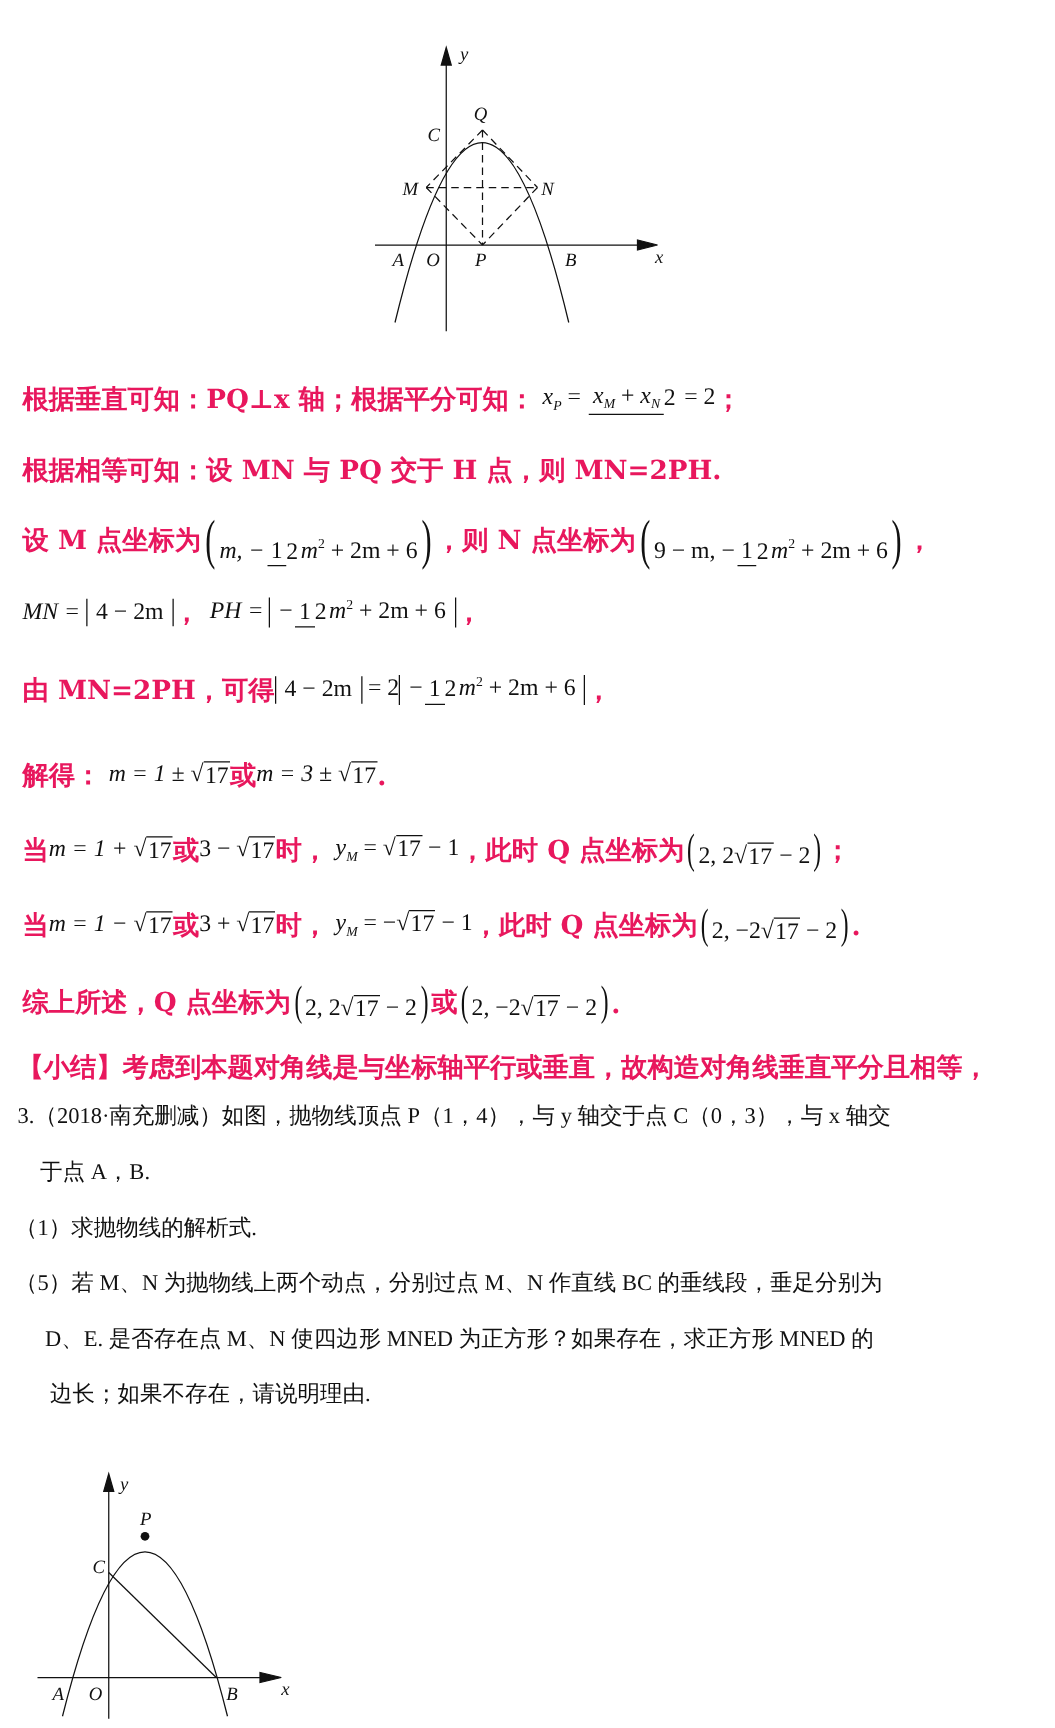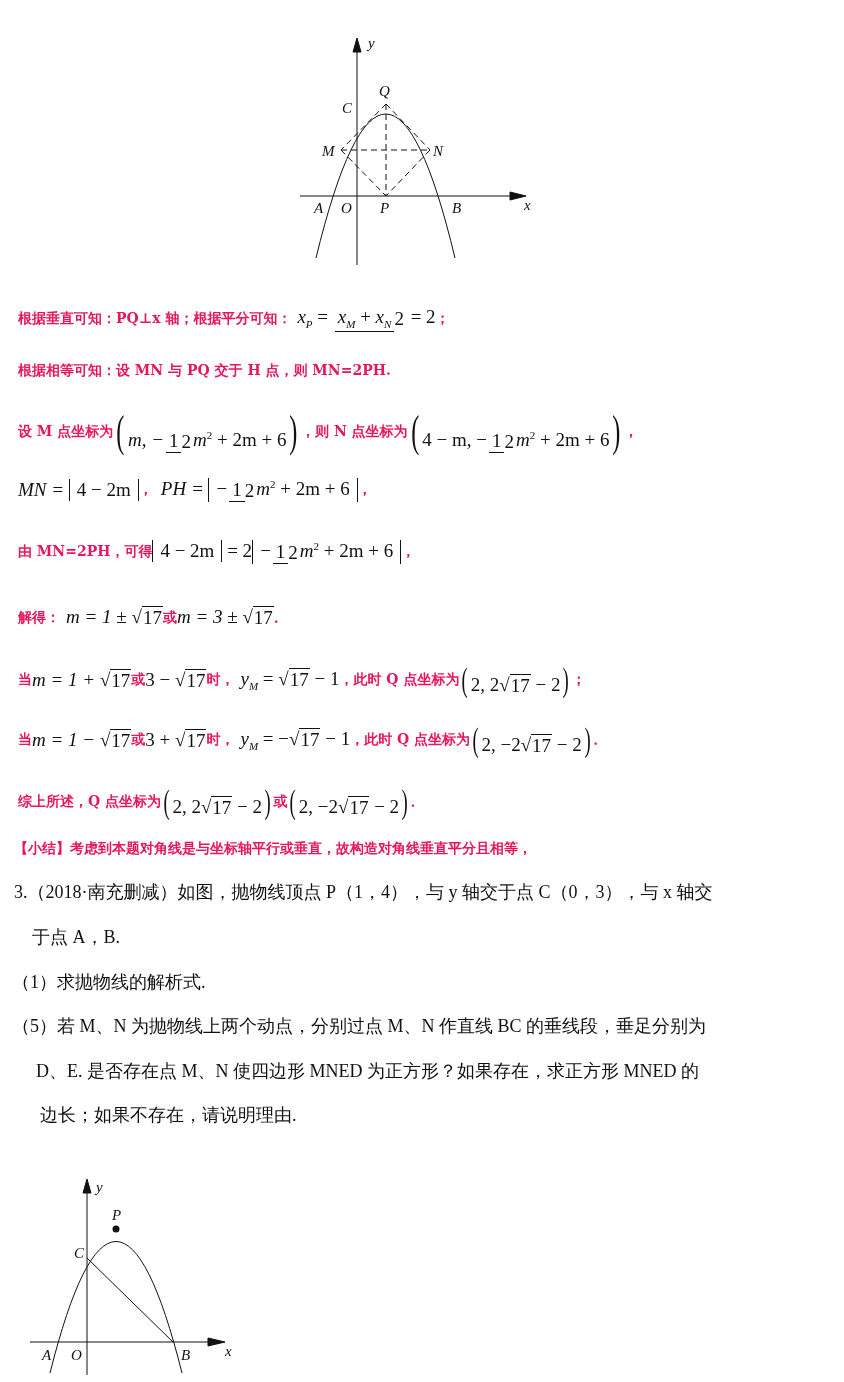--- a/index.html
+++ b/index.html
@@ -1,20 +1,20 @@
 <!DOCTYPE html>
 <html><head>
 <meta charset="utf-8">
 <style>
   html, body { margin:0; padding:0; background:#ffffff; }
   body { width:844px; height:1382px; position:relative; overflow:hidden;
          font-family:"DejaVu Serif","Liberation Serif",serif; color:#111; }
   .fig { position:absolute; }
   .line { position:absolute; left:18px; white-space:nowrap; display:flex; align-items:center; }
-  .red { color:#e8175d; font-weight:bold; font-size:14px; font-family:"DejaVu Serif",serif; }
+  .red { color:#e8175d; font-weight:bold; font-size:21px; font-family:"DejaVu Serif",serif; }
   .math { font-family:"Liberation Serif",serif; color:#111; font-size:19px; font-weight:normal; }
   .math i { font-style:italic; }
   .frac { display:inline-flex; flex-direction:row; align-items:center; vertical-align:middle; margin:0 2px; }
   .frac .num { border-bottom:1px solid #111; padding:0 3px; line-height:1.15; }
   .frac .den { line-height:1.15; }
   .paren { font-size:44px; font-weight:100; line-height:1; transform:scaleX(0.55); display:inline-block; color:#111; font-family:"Liberation Serif",serif; }
   .paren.sm { font-size:34px; }
   .abs { display:inline-block; border-left:1.2px solid #111; border-right:1.2px solid #111; padding:0 7px; }
   .sqrt { display:inline-flex; align-items:stretch; }
   .sqrt .rad { border-top:1px solid #111; padding:0 1px; }
@@ -74,21 +74,21 @@
 <div class="line" style="top:404px;height:56px">
   <span class="red">设 M 点坐标为</span>
   <span class="math">
     <span class="paren">(</span><i>m, −</i><span class="frac">
         <span class="num">1</span>
         <span class="den">2</span>
       </span><i>m</i><sup>2</sup><span> + 2m + 6</span><span class="paren">)</span>
   </span>
   <span class="red">，则 N 点坐标为</span>
   <span class="math">
-    <span class="paren">(</span><span>4 − m, −</span><span class="frac">
+    <span class="paren">(</span><span>9 − m, −</span><span class="frac">
         <span class="num">1</span>
         <span class="den">2</span>
       </span><i>m</i><sup>2</sup><span> + 2m + 6</span><span class="paren">)</span>
   </span>
   <span class="red">，</span>
 </div>
 
 <div class="line" style="top:465px;height:50px">
   <span class="math"><i>MN = </i><span class="abs">4 − 2m</span></span>
   <span class="red">，</span>

